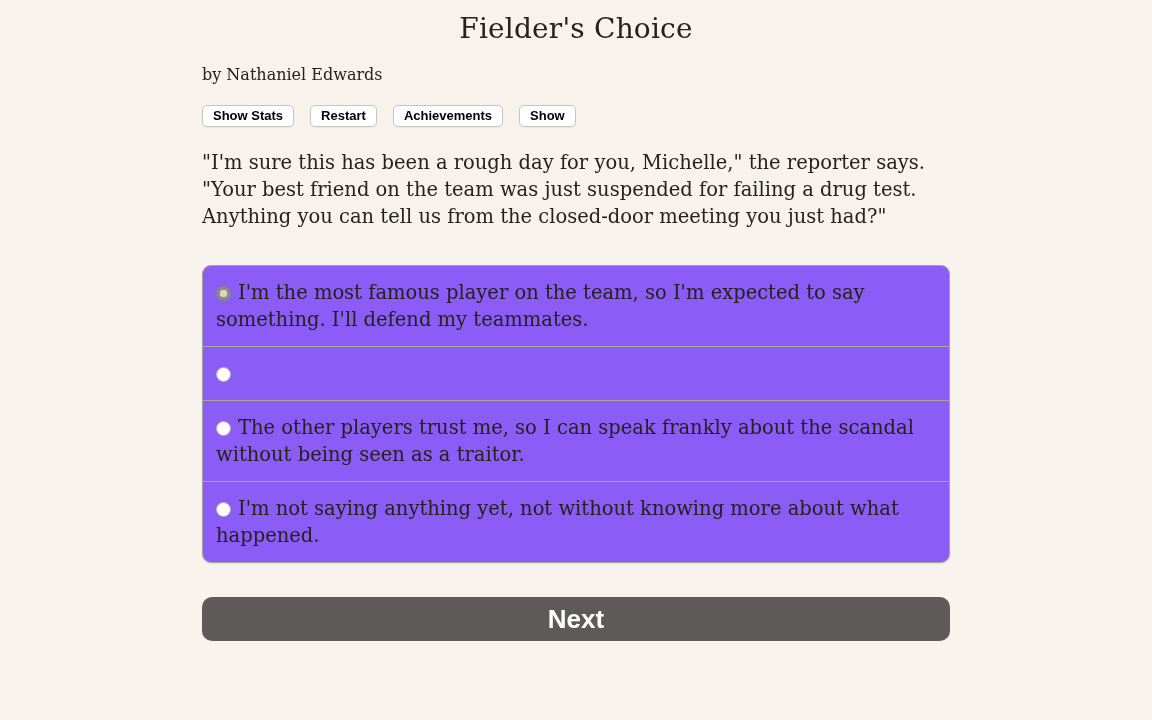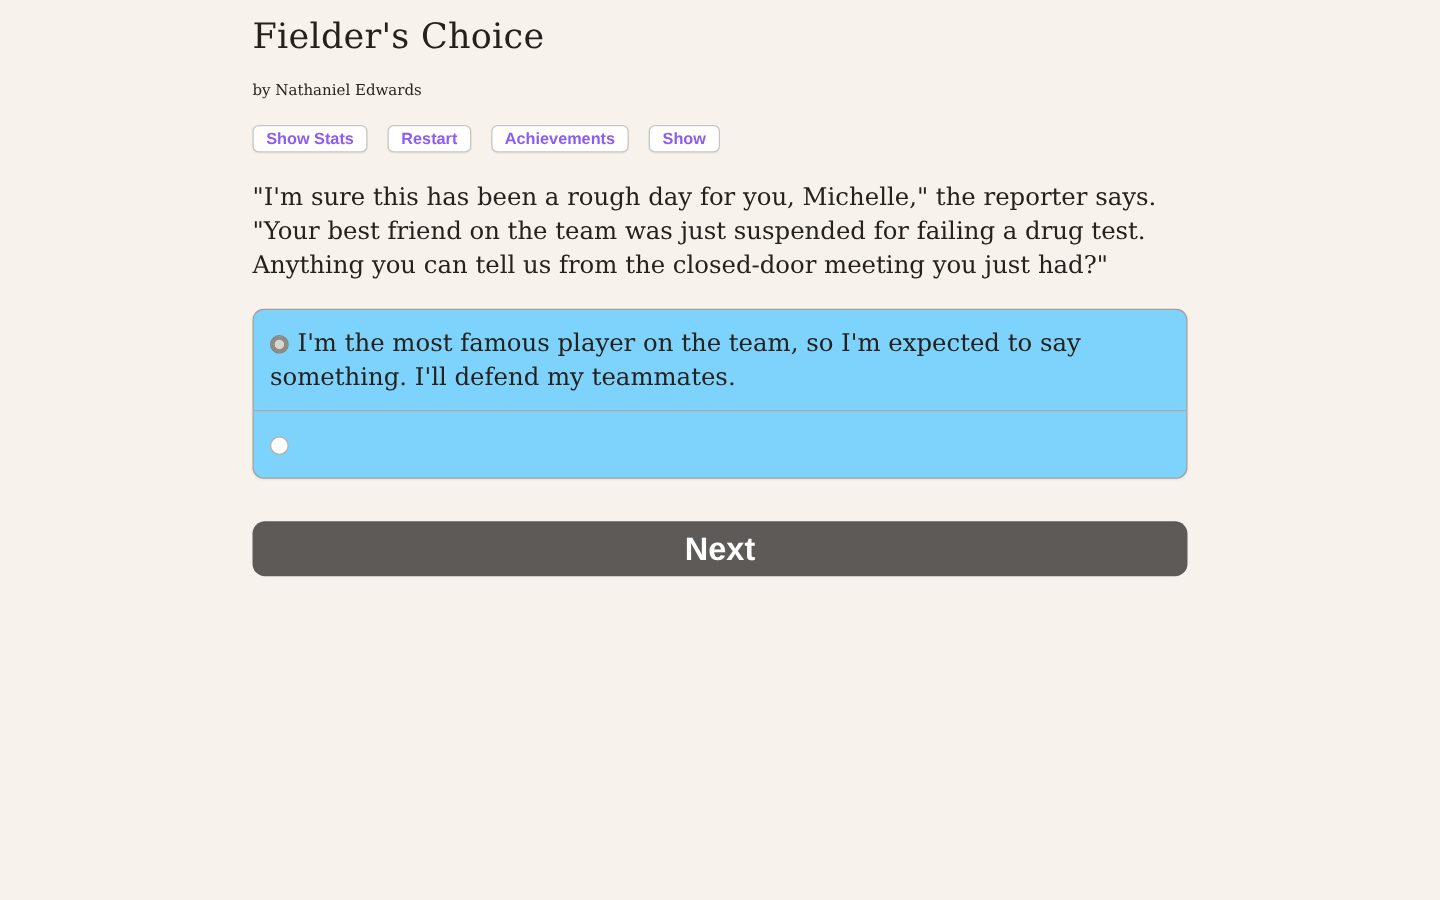--- a/index.html
+++ b/index.html
@@ -15,52 +15,53 @@
   .content {
     width: 748px;
     margin: 0 auto;
     padding-top: 8px;
   }
   .game-title {
     font-size: 28px;
     font-weight: 500;
     margin: 4px 0 0 0;
     letter-spacing: 0.2px;
+    text-align: center;
   }
   .byline {
-    font-size: 12px;
+    font-size: 16px;
     margin-top: 20px;
   }
   .toolbar {
     margin-top: 21px;
     display: flex;
     gap: 16px;
   }
   .toolbar button {
     font-family: "Liberation Sans", sans-serif;
     font-size: 13px;
     font-weight: bold;
-    color: #8b5cf6;
+    color: #000000;
     background: #FFFFFF;
     border: 1px solid #C9C5BF;
     border-radius: 5px;
     padding: 2px 10px 3px 10px;
     box-shadow: 0 1px 1px rgba(0,0,0,0.04);
     cursor: pointer;
   }
   .story p {
     font-size: 19.5px;
     line-height: 27px;
     margin: 22px 0;
   }
   .choices {
-    margin-top: 22px;
+    margin-top: 35px;
     border: 1px solid #A7A29B;
     border-radius: 9px;
-    background: #7dd3fc;
+    background: #8b5cf6;
     overflow: hidden;
     box-shadow: 0 1px 2px rgba(0,0,0,0.06);
   }
   .choice {
     display: block;
     padding: 13px 13px;
     border-bottom: 1px solid #ABA69F;
     font-size: 19.5px;
     line-height: 27px;
     cursor: pointer;
@@ -114,19 +115,21 @@
   <div class="story">
     <p>"I'm sure this has been a rough day for you, Michelle," the reporter says. "Your best friend on the team was just suspended for failing a drug test. Anything you can tell us from the closed-door meeting you just had?"</p>
   </div>
 
   <div class="choices">
 
     <label class="choice selected"><span class="radio"></span><span>I'm the most famous player on the team, so I'm expected to say something. I'll defend my teammates.</span></label>
 
     <label class="choice"><span class="radio"></span></label>
 
+    <label class="choice"><span class="radio"></span><span>The other players trust me, so I can speak frankly about the scandal without being seen as a traitor.</span></label>
 
+    <label class="choice"><span class="radio"></span><span>I'm not saying anything yet, not without knowing more about what happened.</span></label>
 
   </div>
 
   <button class="next-button">Next</button>
 
 </div>
 
 </body></html>

